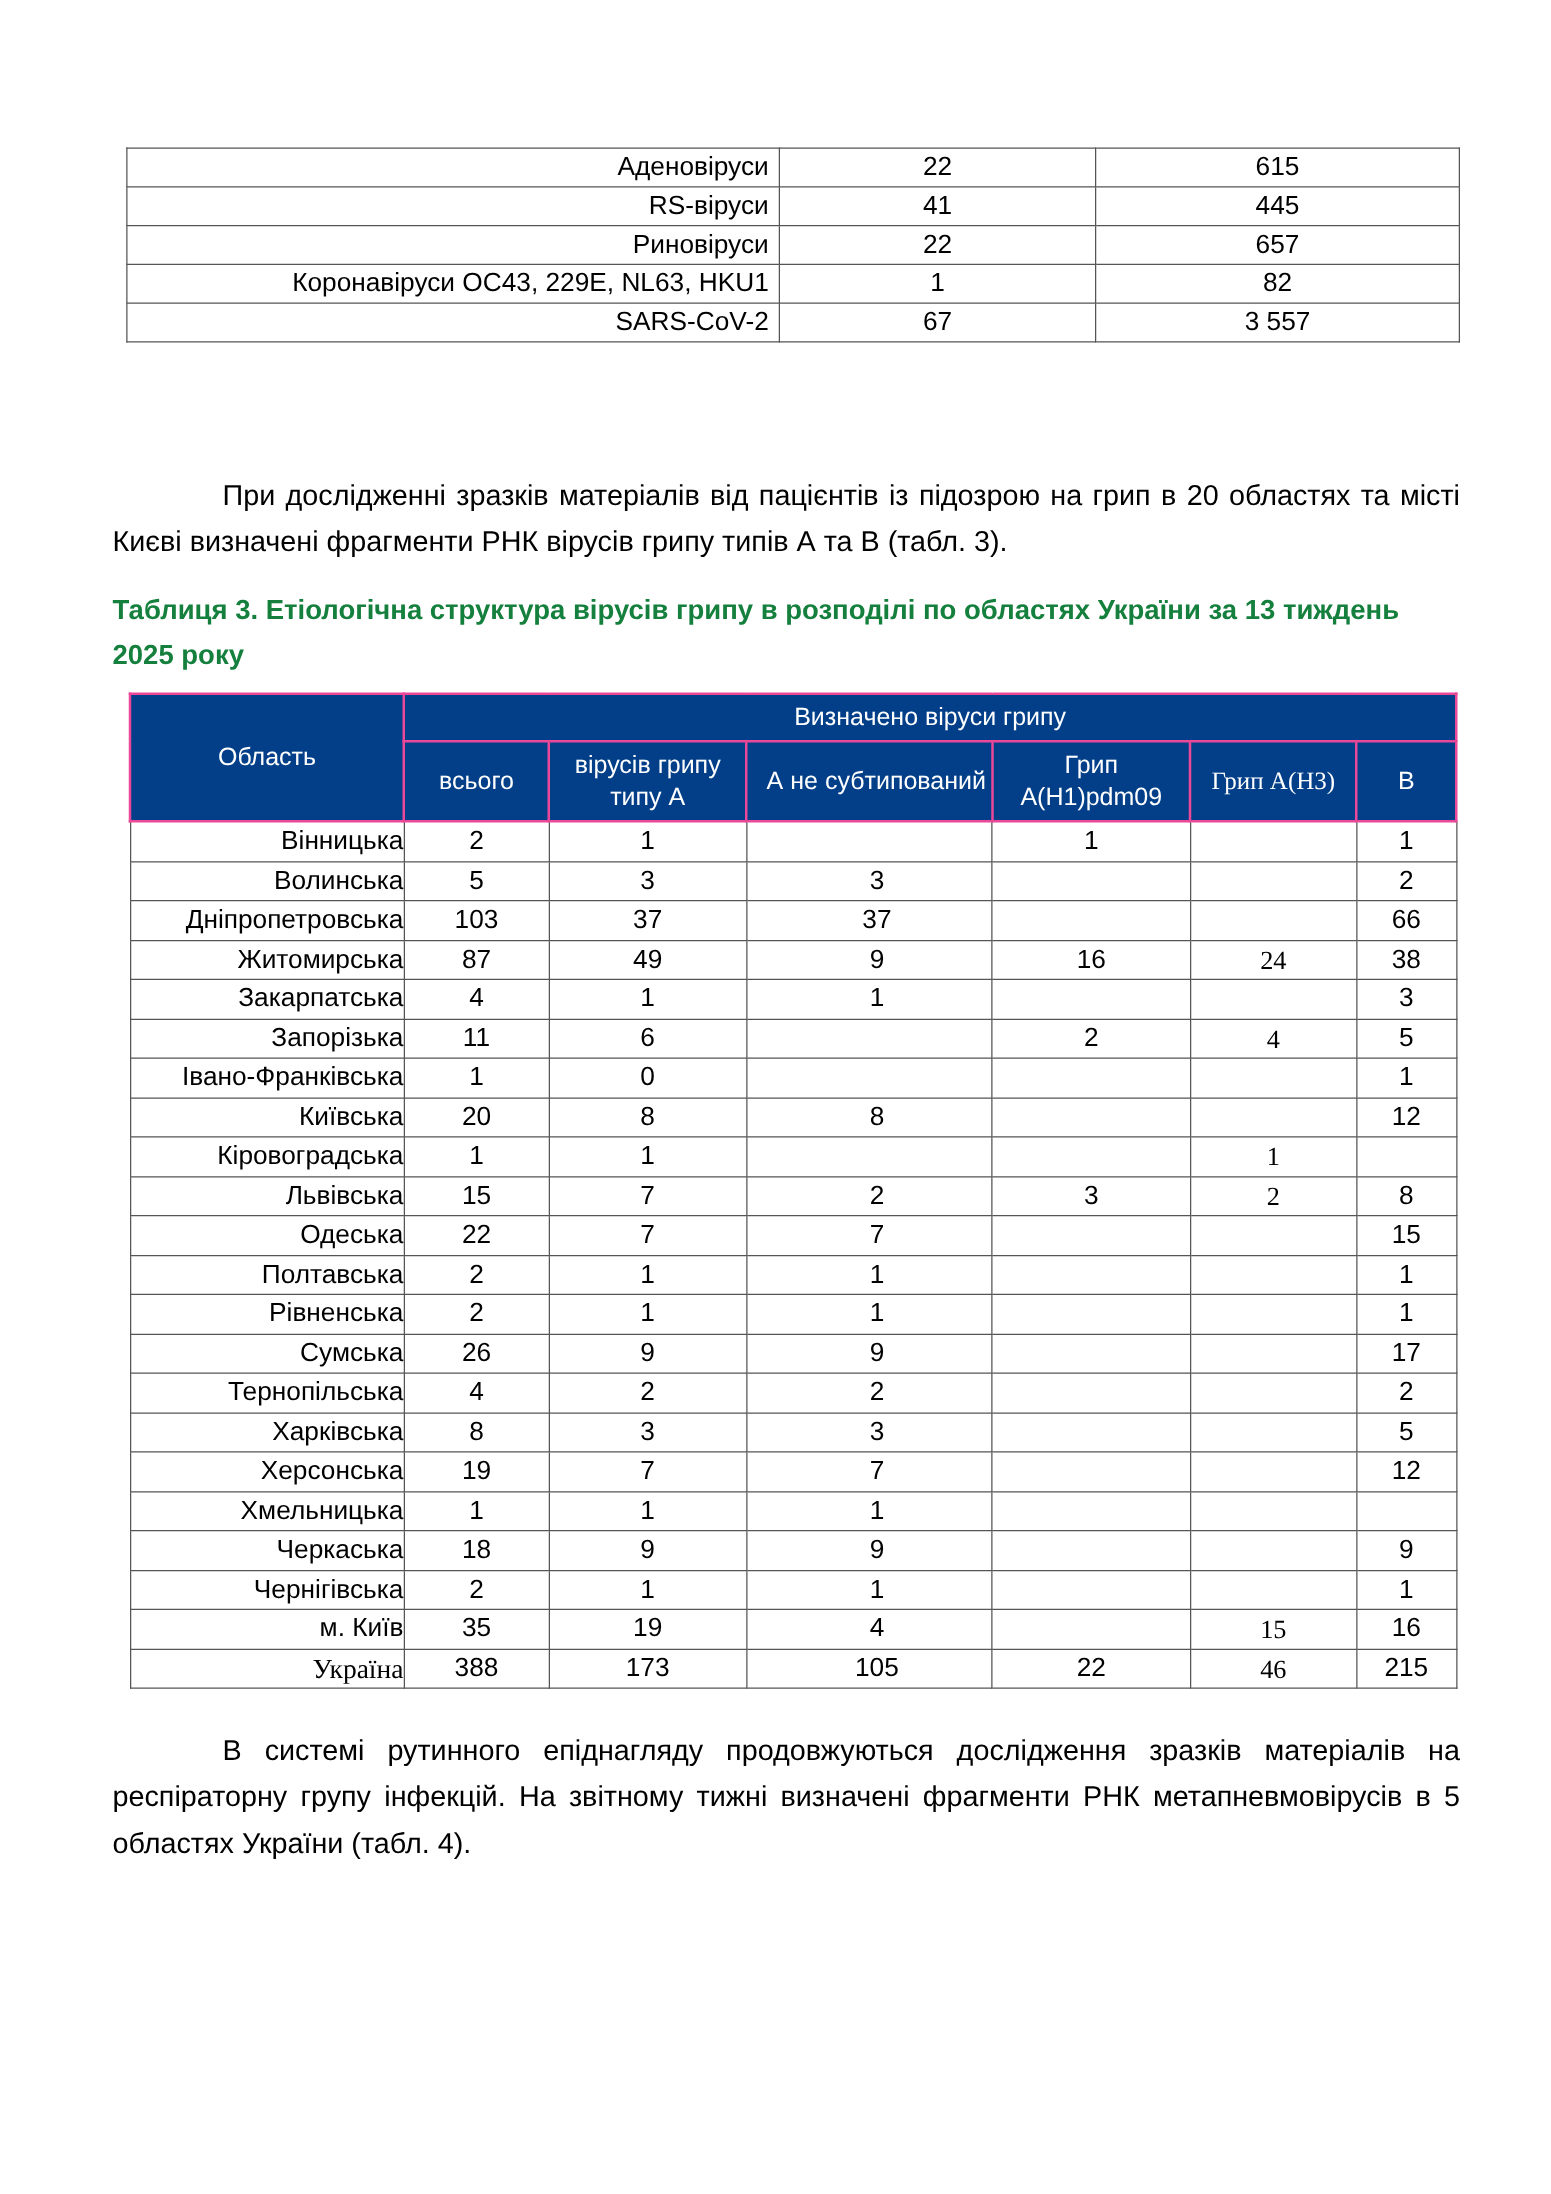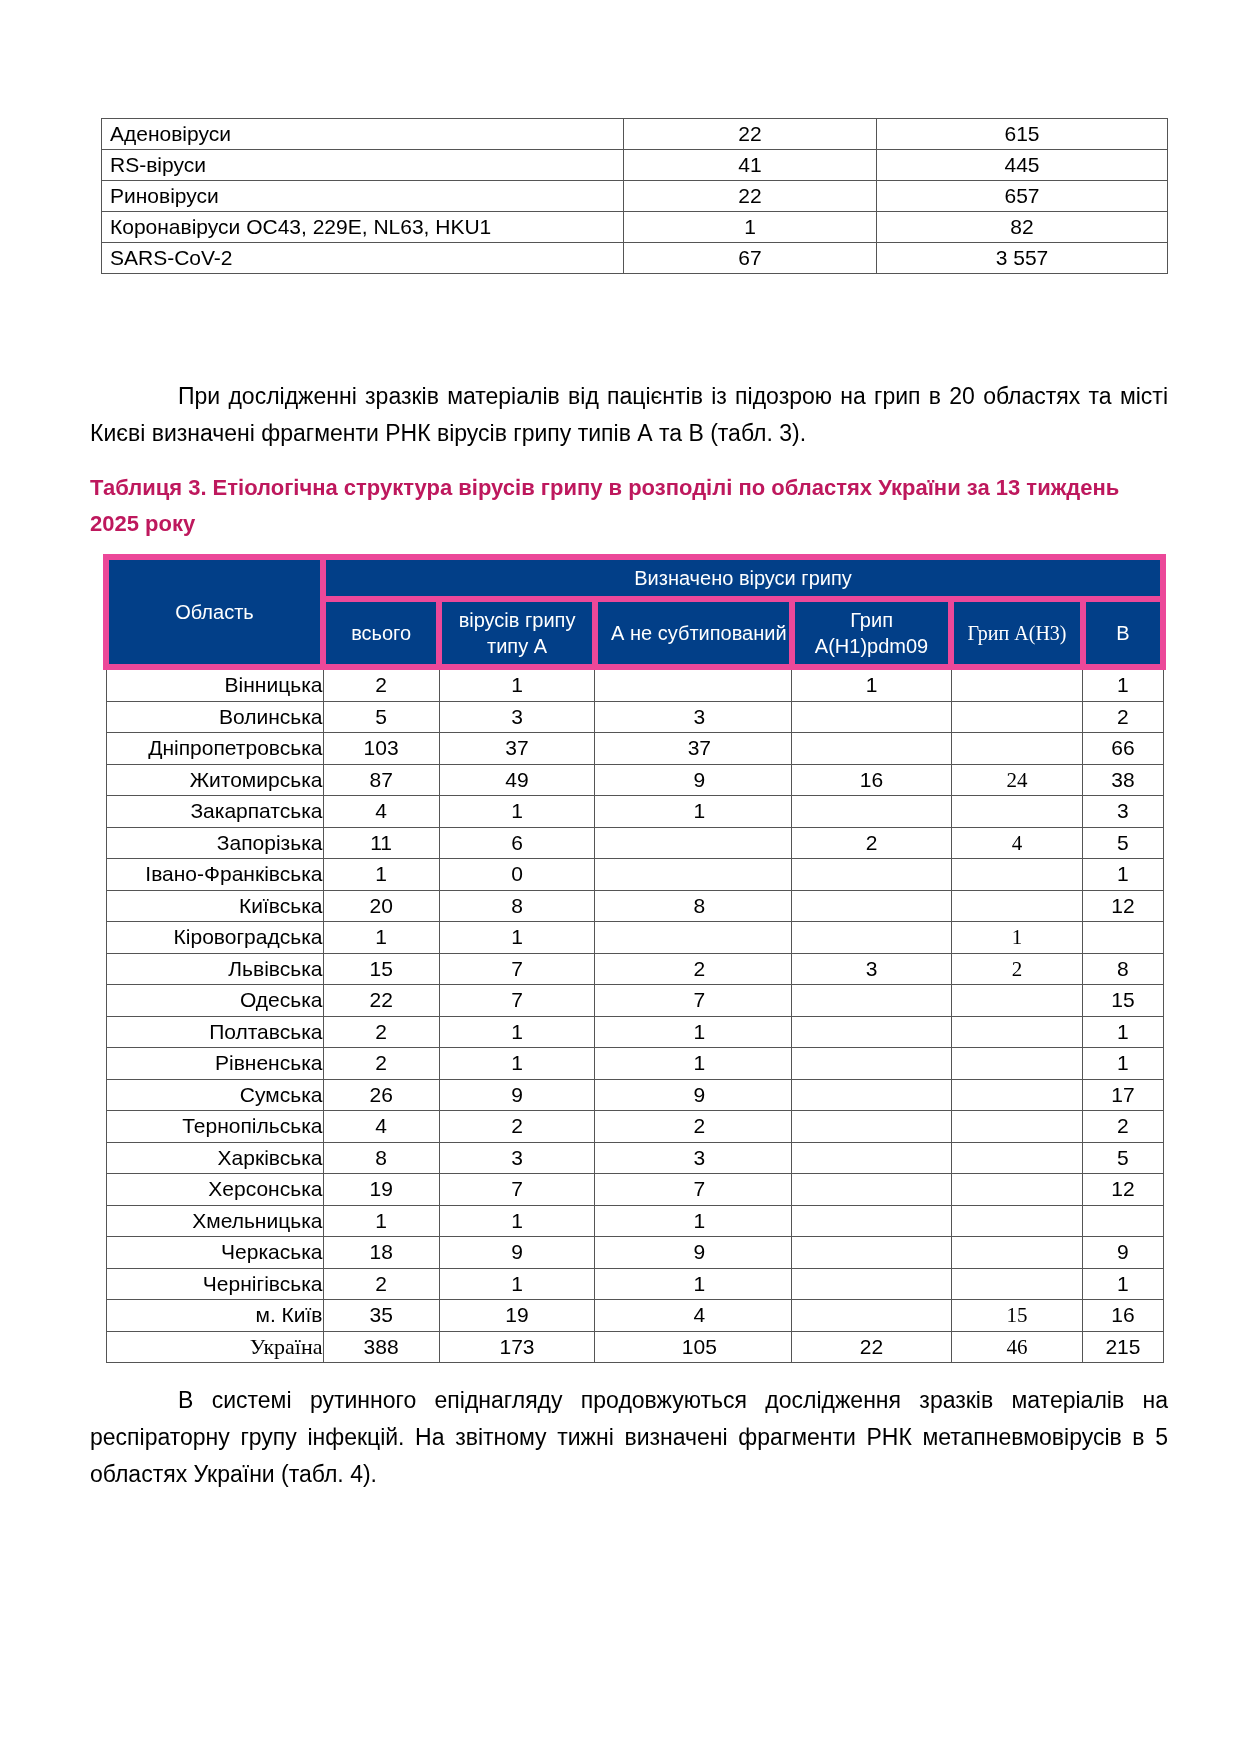--- a/index.html
+++ b/index.html
@@ -4,36 +4,36 @@
 <style>
   html, body { margin: 0; padding: 0; background: #ffffff; }
   body { width: 1241px; height: 1755px; position: relative; overflow: hidden;
          font-family: "Liberation Sans", sans-serif; color: #000; }
   .page { position: absolute; left: 0; top: 0; width: 1241px; height: 1755px; }
 
   
   table { border-collapse: collapse; }
   #t2 { position: absolute; left: 101px; top: 118px; width: 1067px; }
   #t2 td { border: 1.5px solid #555; height: 30px; padding: 0 8px; font-size: 21px; line-height: 30px; }
-  #t2 td.name { width: 505px; text-align: left; }
+  #t2 td.name { width: 505px; text-align: right; }
   #t2 td.num1 { width: 236px; text-align: center; }
   #t2 td.num2 { text-align: center; }
 
   .para { position: absolute; left: 90px; width: 1078px; font-size: 23px; line-height: 37px; text-align: justify; }
   .para .indent { display: inline-block; width: 88px; }
   #p1 { top: 378px; }
   #p2 { top: 1382px; }
 
   #title3 { position: absolute; left: 90px; top: 470px; width: 1080px; font-size: 22px; font-weight: bold;
-            color: #be185d; line-height: 36px; }
+            color: #15803d; line-height: 36px; }
 
   
   #t3 { position: absolute; left: 103px; top: 554px; width: 1063px; }
   #t3 th { background: #023f88; color: #ffffff; font-weight: normal; font-size: 20px;
-           border: 6px solid #ec4899; text-align: center; line-height: 26px; }
+           border: 2px solid #ec4899; text-align: center; line-height: 26px; }
   #t3 th.group { height: 34px; }
   #t3 th.sub { height: 60px; }
   #t3 td { border: 1px solid #555; height: 30.5px; padding: 0; font-size: 21px; text-align: center; line-height: 30px; }
   #t3 td.region { text-align: right; padding-left: 12px; }
   #t3 tr.total td.region { font-family: "Liberation Serif", serif; font-size: 22px; }
   #t3 .c0 { width: 210px; margin-top: 28px; }
   #t3 .c1 { width: 118px; }
   #t3 .c2 { width: 165px; margin-top: 12px; }
   #t3 .c3 { width: 188px; padding-left: 12px; }
   #t3 .c4 { width: 159px; }

